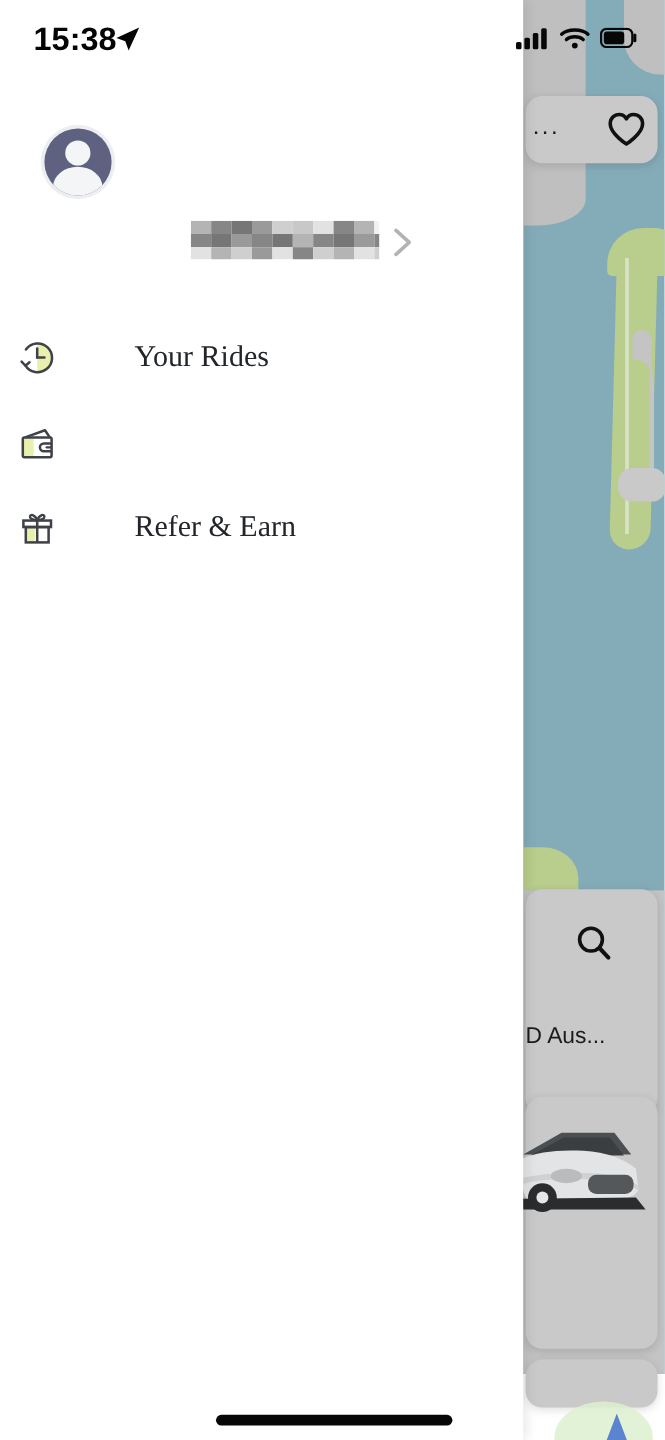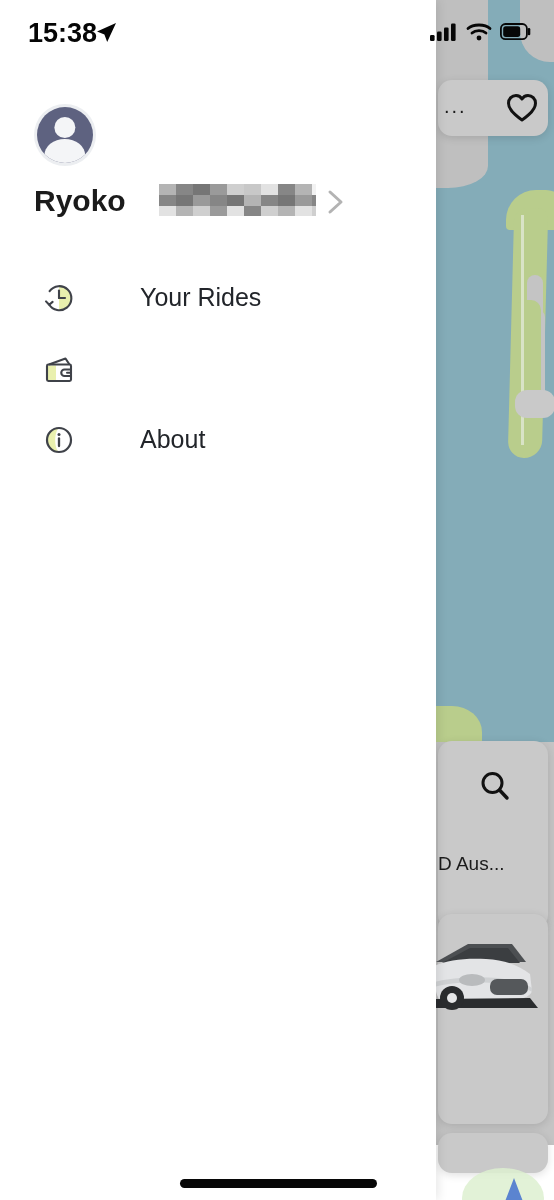--- a/index.html
+++ b/index.html
@@ -140,21 +140,22 @@
   }
   .name-blur i {
     position:absolute; display:block; width:17px; height:11px;
   }
   .name-chevron { position:absolute; left:292px; top:6px; }
 
   
   .menu { position:absolute; left:0; top:262px; width:436px; }
   .menu-item {
     position:relative; height:71px; display:flex; align-items:center;
-    padding-left:40px;
+    padding-left:12px;
+    font-family:Liberation Serif, serif;
   }
   .menu-icon {
     width:38px; height:38px; display:flex;
     align-items:center; justify-content:center; flex:0 0 38px;
   }
   .menu-label {
     margin-left:62px; font-size:25px; color:#22252a; line-height:1;
   }
 
   
@@ -230,21 +231,20 @@
   <div class="drawer">
 
     <div class="avatar">
       <div class="avatar-inner">
         <div class="av-head"></div>
         <div class="av-body"></div>
       </div>
     </div>
 
     <div class="name-row">
-      <span class="name-text">Ryoko</span>
       <span class="name-blur">
           <i style="left: 0px; top: 0px; background: rgb(180, 180, 180);"></i>
           <i style="left: 17px; top: 0px; background: rgb(134, 134, 134);"></i>
           <i style="left: 34px; top: 0px; background: rgb(118, 118, 118);"></i>
           <i style="left: 51px; top: 0px; background: rgb(154, 154, 154);"></i>
           <i style="left: 68px; top: 0px; background: rgb(207, 207, 207);"></i>
           <i style="left: 85px; top: 0px; background: rgb(200, 200, 200);"></i>
           <i style="left: 102px; top: 0px; background: rgb(226, 226, 226);"></i>
           <i style="left: 119px; top: 0px; background: rgb(134, 134, 134);"></i>
           <i style="left: 136px; top: 0px; background: rgb(180, 180, 180);"></i>
@@ -297,33 +297,35 @@
           <svg width="36" height="36" viewBox="0 0 36 36">
             <rect x="6" y="14.5" width="9" height="15" fill="#e9f0ae"></rect>
             <path d="M8 13.5 L24.5 7.5 L28.5 13.5" fill="none" stroke="#3f4249" stroke-width="2.1" stroke-linejoin="round"></path>
             <rect x="6" y="13.5" width="24" height="16.5" rx="1.4" fill="none" stroke="#3f4249" stroke-width="2.1"></rect>
             <path d="M30 18.5 L23.5 18.5 A3 3 0 0 0 23.5 25 L30 25" fill="none" stroke="#3f4249" stroke-width="2.1" stroke-linejoin="round"></path>
             <line x1="26" y1="21.8" x2="29" y2="21.8" stroke="#3f4249" stroke-width="2" stroke-linecap="round"></line>
           </svg>
         </span>
       </div>
 
-
-
       <div class="menu-item">
         <span class="menu-icon">
           <svg width="36" height="36" viewBox="0 0 36 36">
-            <path d="M18 6 A12 12 0 0 0 18 30 C13 26 13 10 18 6 Z" fill="#e9f0ae"></path>
-            <circle cx="18" cy="18" r="12" fill="none" stroke="#3f4249" stroke-width="2.2"></circle>
-            <circle cx="18" cy="12.6" r="1.5" fill="#3f4249"></circle>
-            <line x1="18" y1="16.5" x2="18" y2="24" stroke="#3f4249" stroke-width="2.3" stroke-linecap="round"></line>
+            <rect x="8.5" y="17" width="7.5" height="13" fill="#e9f0ae"></rect>
+            <path d="M18 11.5 C14.5 11.5 12 10.2 12 8.6 C12 7.4 13 6.8 14.2 7.2 C16 7.9 17.4 9.6 18 11.5 Z" fill="none" stroke="#3f4249" stroke-width="2" stroke-linejoin="round"></path>
+            <path d="M18 11.5 C21.5 11.5 24 10.2 24 8.6 C24 7.4 23 6.8 21.8 7.2 C20 7.9 18.6 9.6 18 11.5 Z" fill="none" stroke="#3f4249" stroke-width="2" stroke-linejoin="round"></path>
+            <rect x="6.5" y="11.8" width="23" height="5.4" fill="none" stroke="#3f4249" stroke-width="2.1"></rect>
+            <rect x="8.5" y="17.2" width="19" height="12.8" fill="none" stroke="#3f4249" stroke-width="2.1"></rect>
+            <line x1="18" y1="12" x2="18" y2="30" stroke="#3f4249" stroke-width="2.1"></line>
           </svg>
         </span>
-        <span class="menu-label">About</span>
+        <span class="menu-label">Refer &amp; Earn</span>
       </div>
+
+
 
     </div>
   </div>
 
   <div class="statusbar">
     <span class="clock">15:38</span>
     <span class="loc-indicator">
       <svg width="22" height="22" viewBox="0 0 22 22">
         <path d="M21 1 L2 9.6 L9.4 12.4 L12.2 20 Z" fill="#050505"></path>
       </svg>

